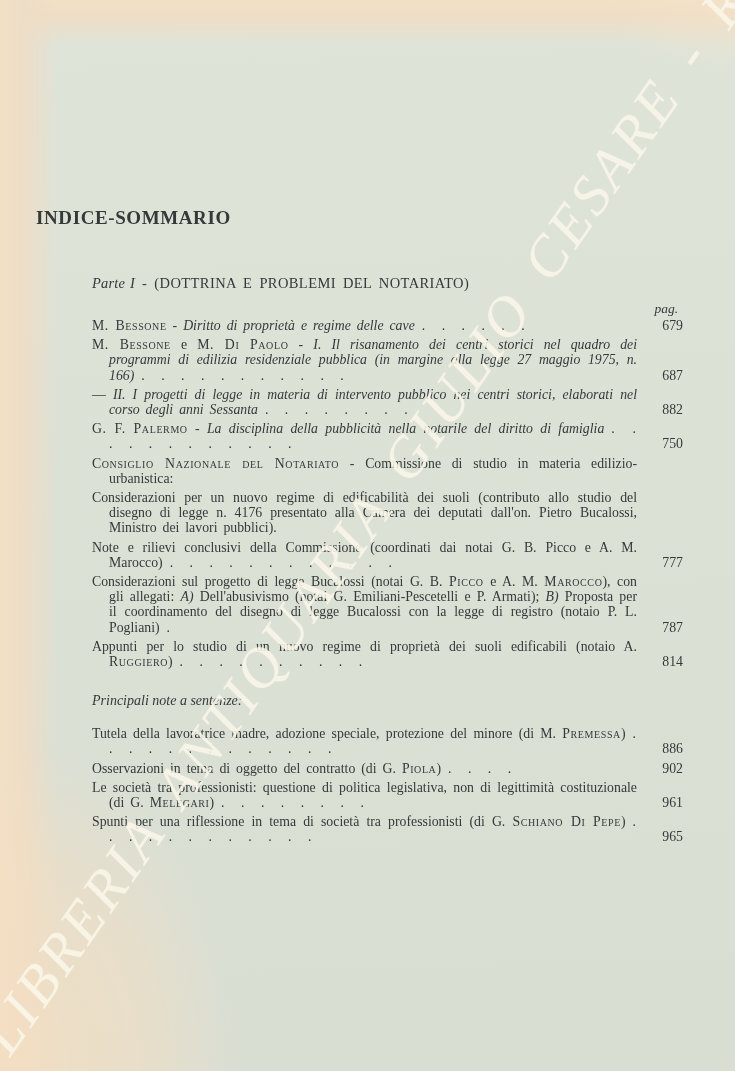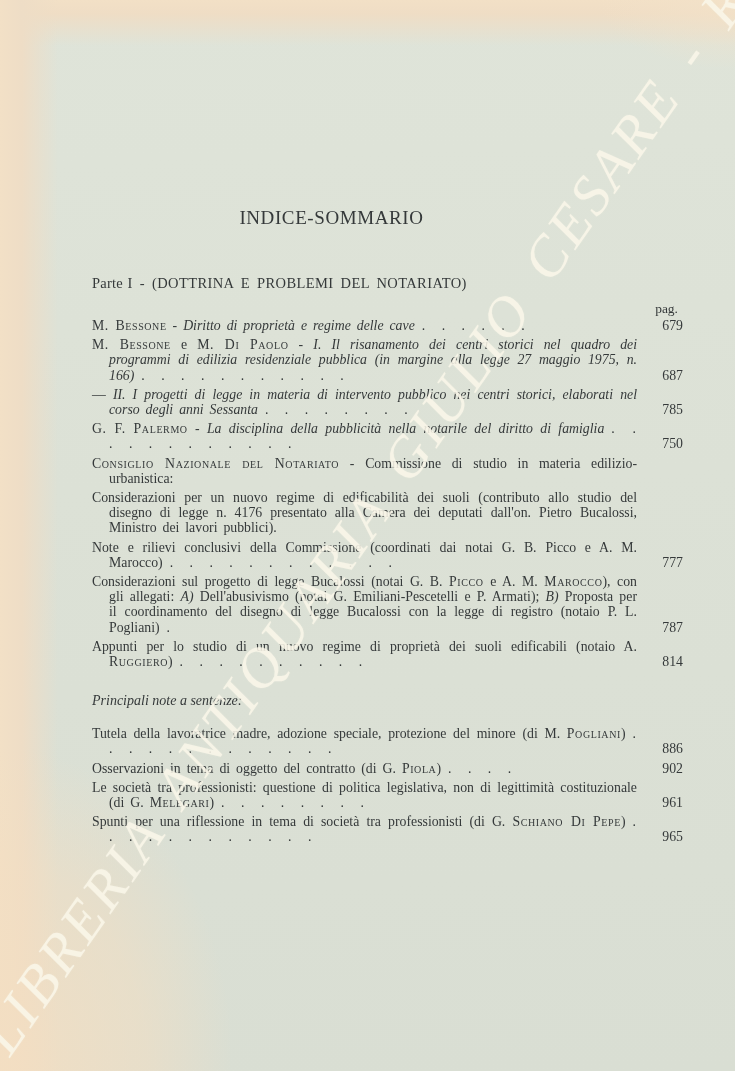--- a/index.html
+++ b/index.html
@@ -49,37 +49,38 @@
     text-shadow:0 0 2px rgba(250,246,233,.35);
     z-index:5;
     pointer-events:none;
   }
   .content{
     position:absolute;left:92px;top:0;width:591px;
     z-index:2;
   }
   .title{
     margin:207px 0 0 0;
-    text-align:center;
+    text-align:left;
     transform:translateX(-56px);
     font-size:19px;
-    font-weight:normal;
+    font-weight:bold;
     letter-spacing:.6px;
   }
   .part-heading{
     margin-top:46px;
     font-size:14.5px;
     letter-spacing:.4px;
     word-spacing:3px;
   }
-  .part-heading .it{letter-spacing:.2px;word-spacing:1px;}
+  .part-heading .it{font-style:italic;letter-spacing:.2px;word-spacing:1px;}
   .pag-label{
     margin-top:9px;
     text-align:right;
     padding-right:5px;
+    font-style:italic;
     font-size:13.5px;
   }
   .toc{margin-top:1px;}
   .entry{
     display:flex;
     align-items:flex-end;
     margin-bottom:4px;
     font-size:13.8px;
     line-height:15.2px;
   }
@@ -128,21 +129,21 @@
         <div class="entry">
           <div class="entry-text"><span class="seg-sc">M. Bessone</span><span> - </span><span class="seg-i">Diritto di proprietà e regime delle cave</span><span class="dots">. . . . . .</span></div>
           <div class="entry-page">679</div>
         </div>
         <div class="entry">
           <div class="entry-text"><span class="seg-sc">M. Bessone</span><span> e </span><span class="seg-sc">M. Di Paolo</span><span> - </span><span class="seg-i">I. Il risanamento dei centri storici nel quadro dei programmi di edilizia residenziale pubblica (in margine alla legge 27 maggio 1975, n. 166)</span><span class="dots">. . . . . . . . . . .</span></div>
           <div class="entry-page">687</div>
         </div>
         <div class="entry">
           <div class="entry-text"><span>— </span><span class="seg-i">II. I progetti di legge in materia di intervento pubblico nei centri storici, elaborati nel corso degli anni Sessanta</span><span class="dots">. . . . . . . .</span></div>
-          <div class="entry-page">785</div>
+          <div class="entry-page">882</div>
         </div>
         <div class="entry">
           <div class="entry-text"><span class="seg-sc">G. F. Palermo</span><span> - </span><span class="seg-i">La disciplina della pubblicità nella notarile del diritto di famiglia</span><span class="dots">. . . . . . . . . . . .</span></div>
           <div class="entry-page">750</div>
         </div>
         <div class="entry">
           <div class="entry-text"><span class="seg-sc">Consiglio Nazionale del Notariato</span><span> - Commissione di studio in materia edilizio-urbanistica:</span></div>
           <div class="entry-page"></div>
         </div>
         <div class="entry">
@@ -160,21 +161,21 @@
         <div class="entry">
           <div class="entry-text"><span>Appunti per lo studio di un nuovo regime di proprietà dei suoli edificabili (notaio A. </span><span class="seg-sc">Ruggiero</span><span>)</span><span class="dots">. . . . . . . . . .</span></div>
           <div class="entry-page">814</div>
         </div>
       </div>
 
     <div class="notes-heading">Principali note a sentenze:</div>
 
     <div class="toc" id="toc-notes">
         <div class="entry">
-          <div class="entry-text"><span>Tutela della lavoratrice madre, adozione speciale, protezione del minore (di M. </span><span class="seg-sc">Pogliani</span><span>)</span><span class="dots">. . . . . . . . . . . . .</span></div>
+          <div class="entry-text"><span>Tutela della lavoratrice madre, adozione speciale, protezione del minore (di M. </span><span class="seg-sc">Premessa</span><span>)</span><span class="dots">. . . . . . . . . . . . .</span></div>
           <div class="entry-page">886</div>
         </div>
         <div class="entry">
           <div class="entry-text"><span>Osservazioni in tema di oggetto del contratto (di G. </span><span class="seg-sc">Piola</span><span>)</span><span class="dots">. . . .</span></div>
           <div class="entry-page">902</div>
         </div>
         <div class="entry">
           <div class="entry-text"><span>Le società tra professionisti: questione di politica legislativa, non di legittimità costituzionale (di G. </span><span class="seg-sc">Melegari</span><span>)</span><span class="dots">. . . . . . . .</span></div>
           <div class="entry-page">961</div>
         </div>

